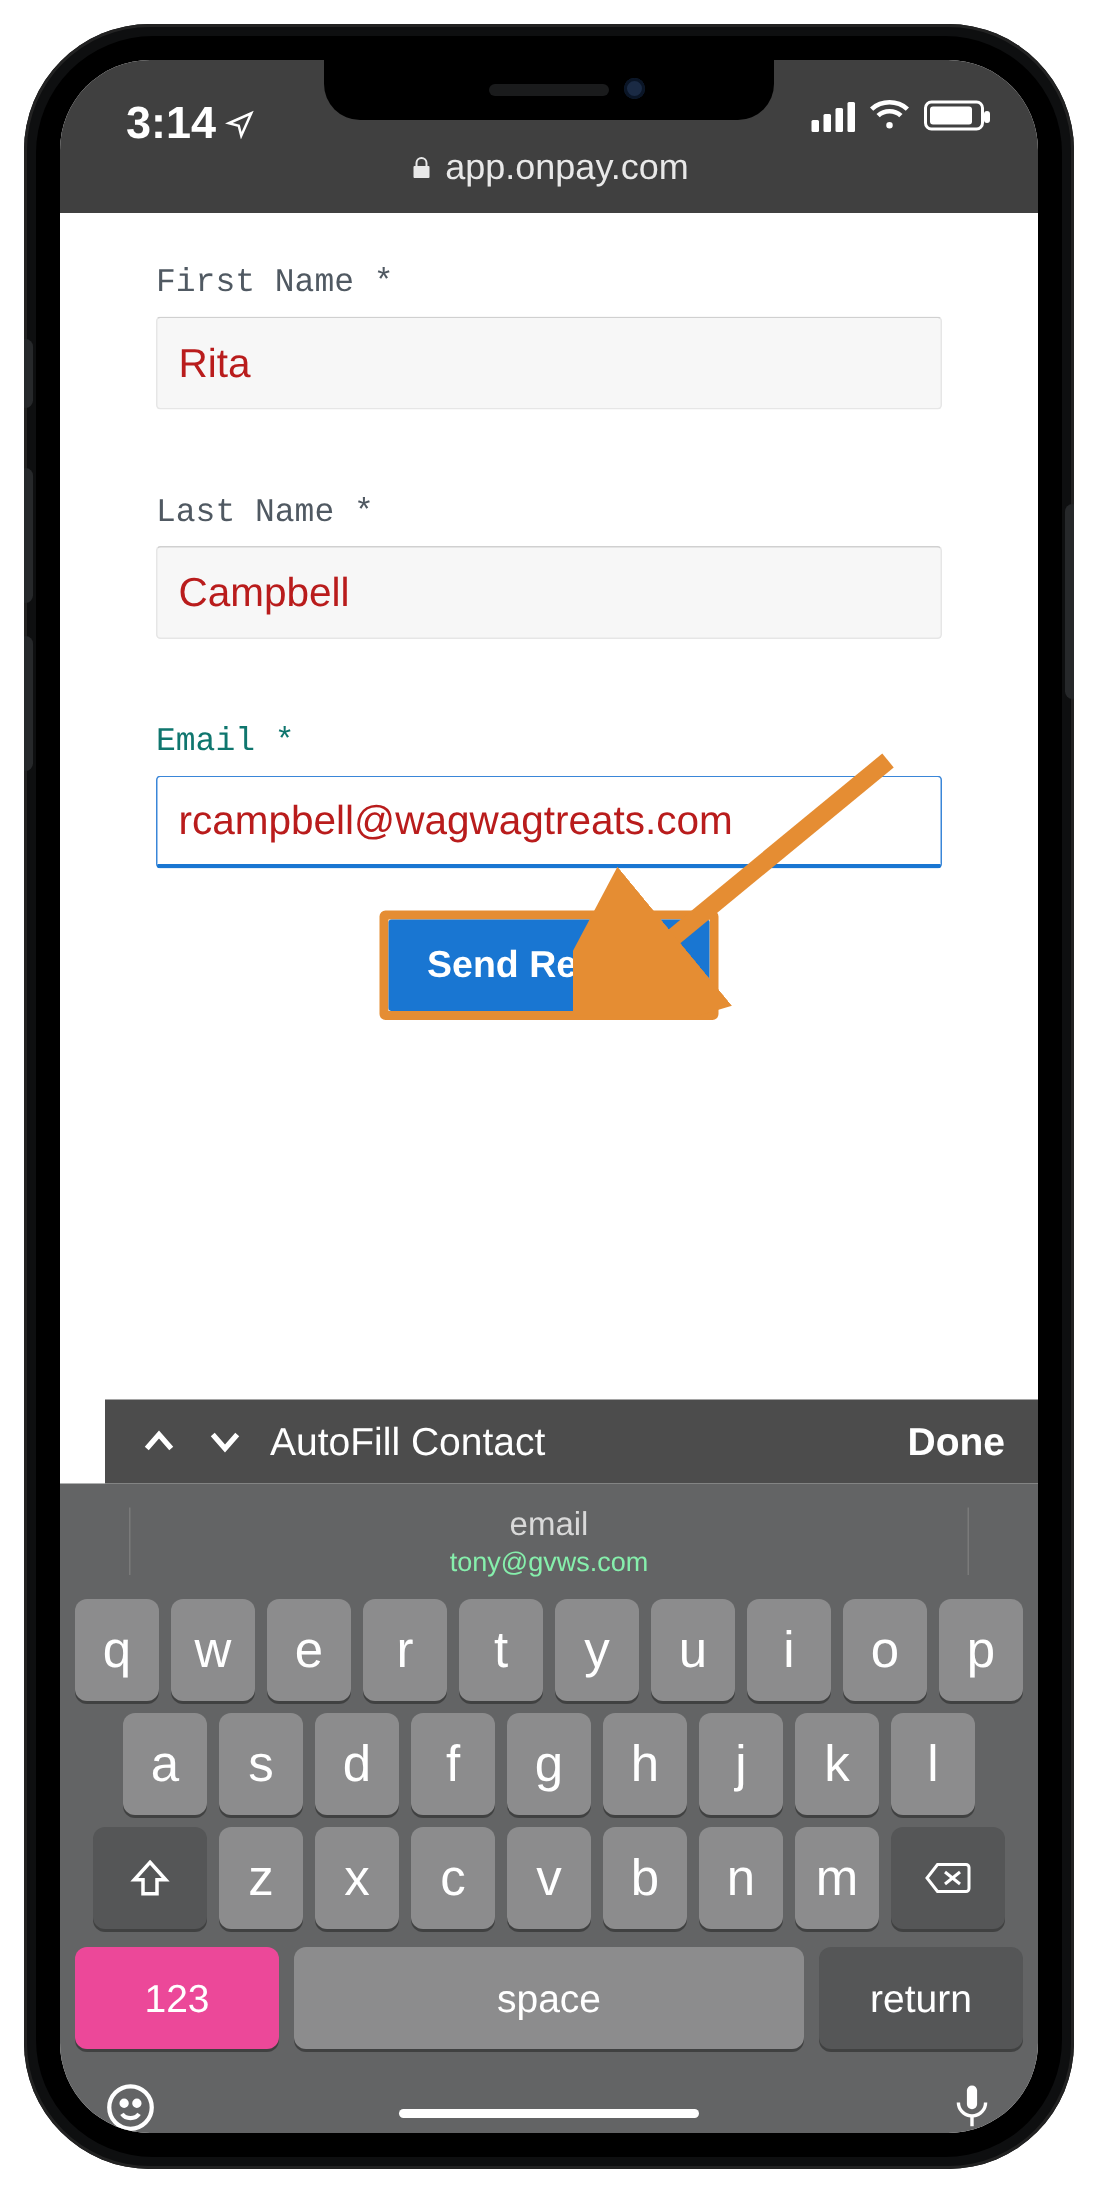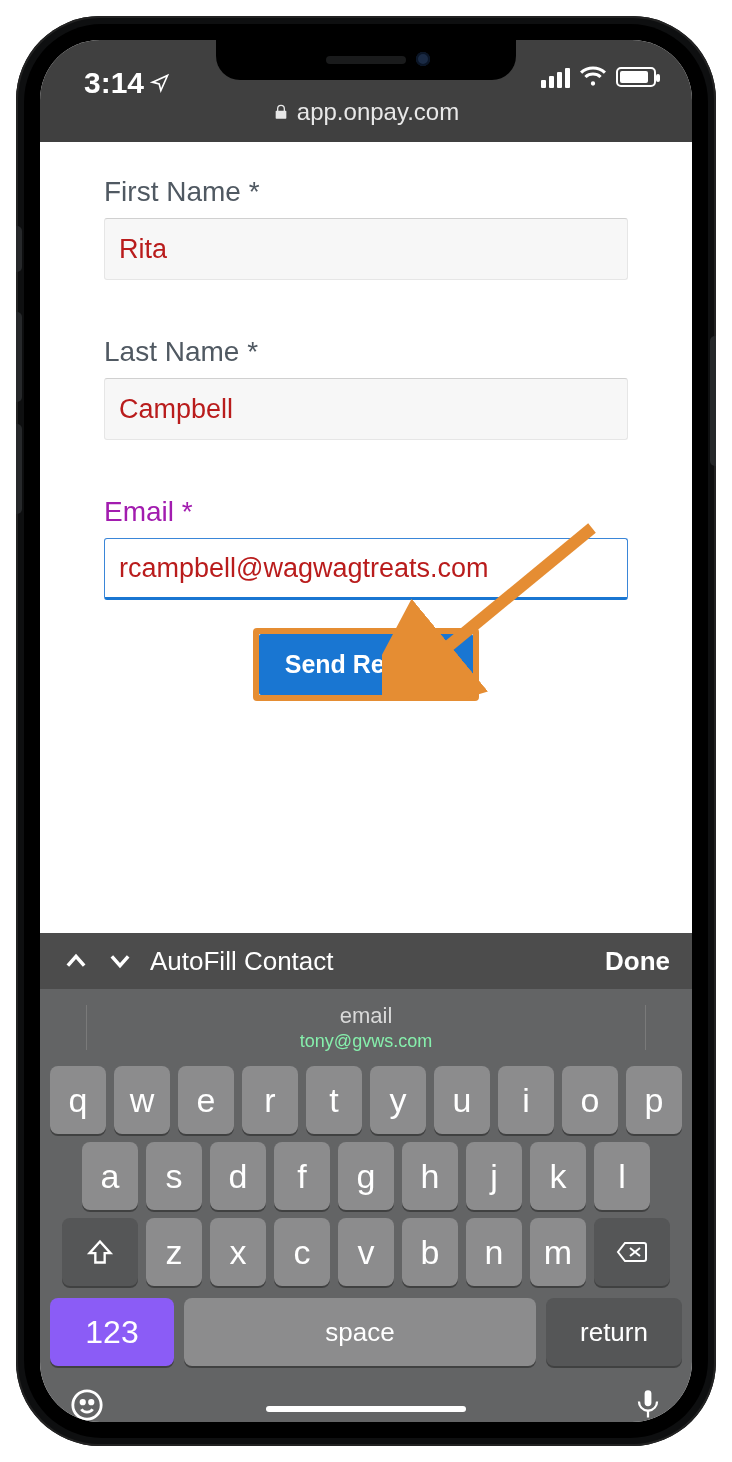--- a/index.html
+++ b/index.html
@@ -50,53 +50,53 @@
   .cell-bars span:nth-child(3){height:16px}
   .cell-bars span:nth-child(4){height:20px}
   .battery { width:40px; height:20px; border:2px solid #fff; border-radius:5px; position:relative; }
   .battery::after { content:""; position:absolute; right:-6px; top:5px; width:4px; height:8px; background:#fff; border-radius:2px; }
   .battery .lvl { position:absolute; left:2px; top:2px; bottom:2px; width:28px; background:#fff; border-radius:2px; }
 
   .url-row { position:absolute; bottom:16px; left:0; right:0; display:flex; justify-content:center; align-items:center; gap:8px; font-size:24px; color:#e8e8e8; }
 
   .content { background:#fff; padding: 34px 64px 40px 64px; }
   .field { margin-bottom: 56px; }
-  .field label { display:block; font-size:28px; color:#505962; margin-bottom:10px; }
-  .field.focused label { color:#a21caf; }
+  .field label { display:block; font-size:22px; color:#505962; margin-bottom:10px;font-family:Liberation Mono, monospace; }
+  .field.focused label { color:#0f766e; }
   .input { width:100%; height:62px; font-size:27px; padding:0 14px; background:#f7f7f7; border:1px solid #e6e6e6; border-top-color:#d0d0d0; border-radius:3px; color:#b91c1c; }
   .input.active { background:#fff; border:2px solid #3a86d8; border-left-width:1px; border-right-width:1px; border-top-width:1px; border-bottom:3px solid #1976d2; }
   .submit-wrap { display:flex; justify-content:center; margin-top:22px; position:relative; }
   .submit-highlight { border:6px solid #e58d33; border-radius:4px; padding:0; display:inline-block; }
   .submit-btn { background:#1976d2; color:#fff; font-size:25px; font-weight:600; border:none; padding:16px 26px; border-radius:2px; }
 
   .arrow { position:absolute; right:26px; top:-110px; transform:rotate(0deg); }
   .arrow svg { display:block; }
 
   .kb-wrap { position:absolute; left:0; right:0; bottom:0; }
-  .assist-bar { background:#4c4c4c; height:56px; display:flex; align-items:center; justify-content:space-between; padding:0 22px; color:#fff; font-size:26px; }
+  .assist-bar { background:#4c4c4c; height:56px; display:flex; align-items:center; justify-content:space-between; padding:0 22px; color:#fff; font-size:26px;margin-left:30px; }
   .assist-left { display:flex; align-items:center; gap:16px; }
   .chev { width:28px; height:28px; }
   .assist-bar .label { font-weight:400; }
   .done { font-weight:700; font-size:26px; }
 
   .keyboard { background:#636465; }
   .sugg { text-align:center; padding:14px 0 10px; color:#eee; position:relative; }
   .sugg .lbl { font-size:22px; color:#d9d9d9; }
   .sugg .val { font-size:18px; color:#86efac; margin-top:2px; }
   .sugg::before, .sugg::after { content:""; position:absolute; top:16px; bottom:12px; width:1px; background:#7a7a7a; }
   .sugg::before { left:46px; }
   .sugg::after { right:46px; }
 
   .krow { display:flex; justify-content:center; gap:8px; padding:4px 8px; }
   .key { background:#8c8c8d; color:#fff; font-size:34px; width:56px; height:68px; border-radius:8px; display:flex; align-items:center; justify-content:center; box-shadow:0 2px 0 rgba(0,0,0,.35); }
   .krow.mid { padding-left:36px; padding-right:36px; }
   .key.fn { background:#555657; width:76px; font-size:22px; }
   .key.space { flex:1; background:#8c8c8d; font-size:26px; }
   .key.ret { background:#555657; width:136px; font-size:26px; }
-  .key.num { background:#8b5cf6; width:124px; font-size:32px; }
+  .key.num { background:#ec4899; width:136px; font-size:26px; }
   .krow.bot { gap:10px; padding:8px 10px 12px; }
   .kb-foot { display:flex; align-items:center; justify-content:space-between; padding:10px 30px 0; color:#fff; }
   .home-ind { position:absolute; bottom:10px; left:50%; transform:translateX(-50%); width:200px; height:6px; background:#fff; border-radius:4px; }
 </style>
 </head>
 <body>
 
 <div class="phone">
   <div class="bezel"></div>
   <div class="hw l1"></div>

